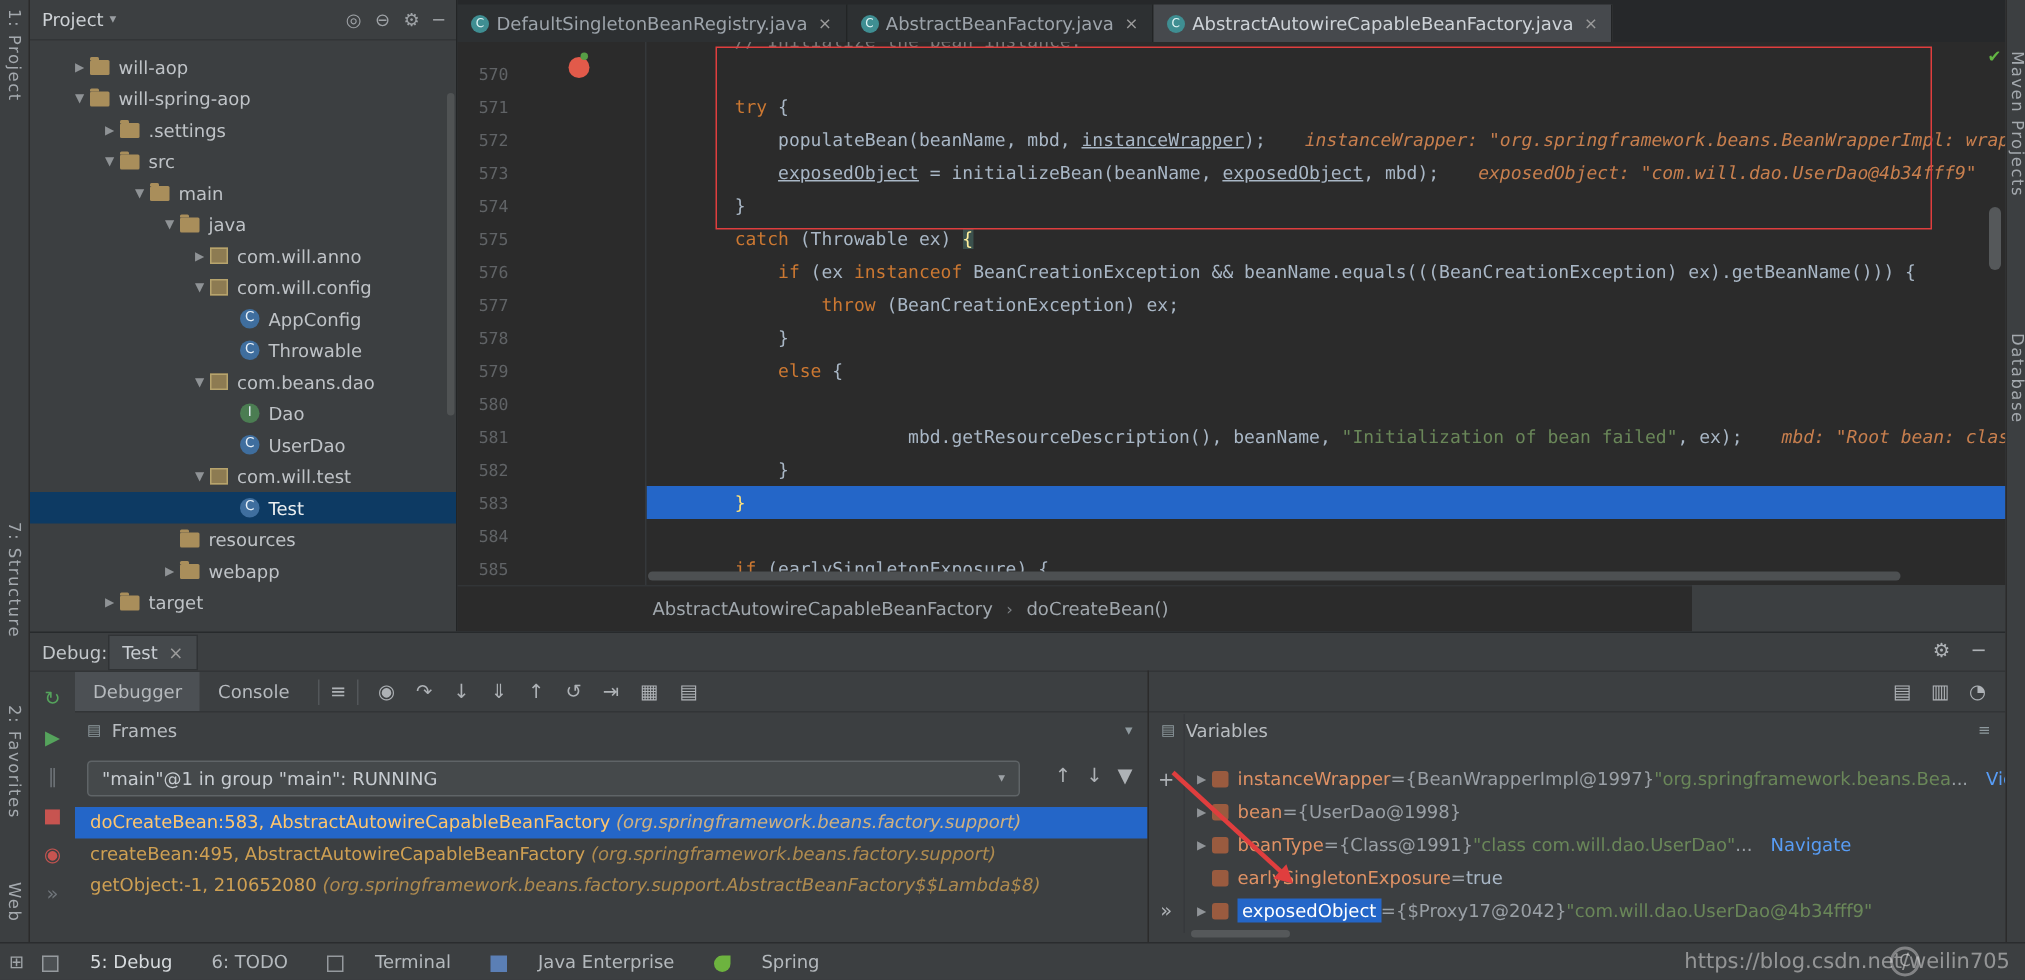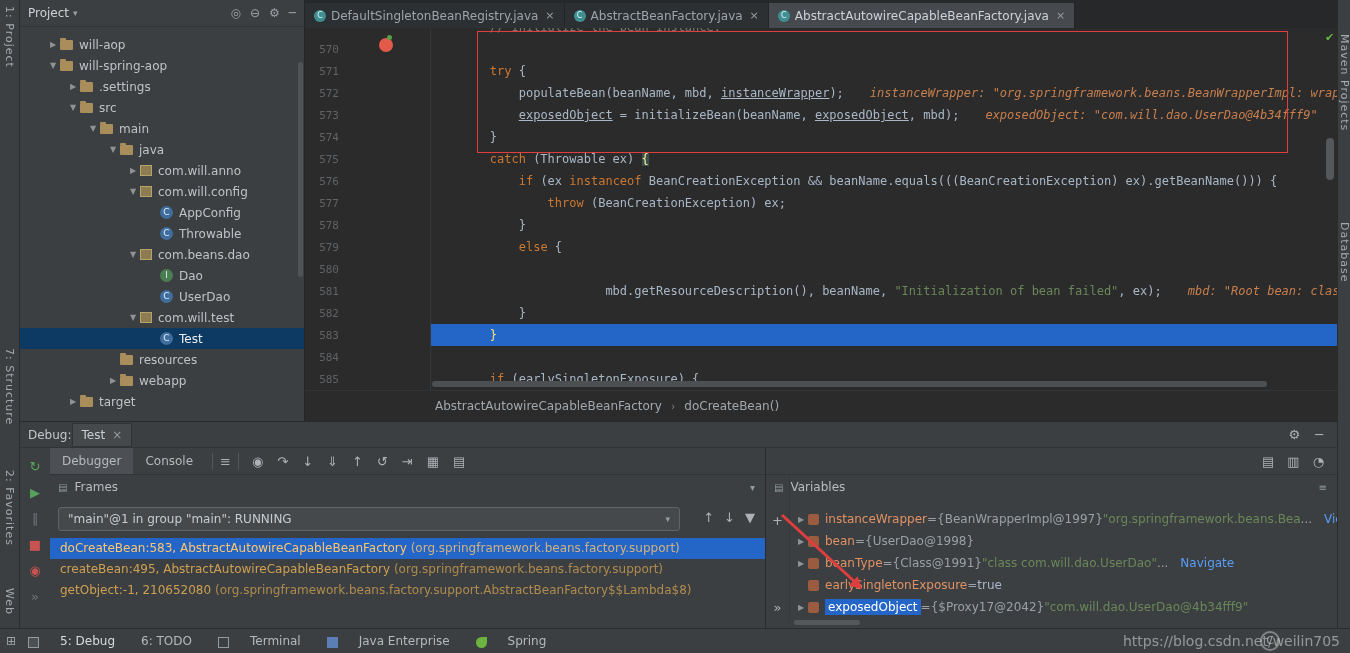--- a/index.html
+++ b/index.html
@@ -58,21 +58,21 @@
   .code-line.current .tok-p{color:#ffe27a}
   .hint{color:#c87f4e;font-style:italic;margin-left:26px}
   .tomato{position:absolute;left:74px;top:10px;width:14px;height:14px;border-radius:50%;background:#e25a4a;z-index:2}
   .tomato::before{content:"";position:absolute;left:8px;top:-3px;width:5px;height:5px;background:#579e46;border-radius:50%}
   .stripe{position:absolute;right:0;top:0;width:14px;bottom:0;z-index:3}
   .stripe-check{color:#62b543;font-size:11px;position:absolute;top:3px;left:2px}
   .stripe-thumb{position:absolute;left:3px;top:110px;width:8px;height:42px;background:#55585a;border-radius:4px}
   .hscroll{position:absolute;left:127px;right:70px;bottom:3px;height:6px;background:#4d5052;border-radius:3px;z-index:2}
 
   
-  .breadcrumbs{position:absolute;left:305px;top:390px;width:1032px;height:31px;background:#2b2b2b;border-top:1px solid #323537;display:flex;align-items:center;padding-left:130px;color:#a1a8ae}
+  .breadcrumbs{position:absolute;left:305px;top:390px;width:823px;height:31px;background:#2b2b2b;border-top:1px solid #323537;display:flex;align-items:center;padding-left:130px;color:#a1a8ae}
   .bc-sep{margin:0 9px;color:#7c8084;font-size:11px}
 
   
   .debug{position:absolute;left:20px;top:421px;width:1317px;height:207px;background:#3c3f41;border-top:1px solid #272a2c;overflow:hidden}
   .debug-header{height:25px;display:flex;align-items:center;padding-left:8px}
   .debug-title{color:#c3c7cb;}
   .session-tab{background:#45494c;height:24px;display:flex;align-items:center;padding:0 9px;color:#c9ced3;border:1px solid #303335;border-bott om:none;cursor:pointer}
   .session-close{margin-left:7px;color:#9b9b9b;cursor:pointer}
   .debug-header-right{margin-left:auto;display:flex;gap:15px;padding-right:14px}
   .dbg-ico{color:#aeb2b6;cursor:pointer;font-size:13px;line-height:1}
@@ -87,21 +87,21 @@
   .rail{position:absolute;left:0;top:25px;bottom:0;width:30px;border-top:1px solid #323537;display:flex;flex-direction:column;align-items:center;padding-top:12px;gap:13px}
   .frames{position:absolute;left:30px;top:54px;width:715px;bottom:0}
   .panel-head{height:22px;display:flex;align-items:center;gap:7px;color:#b9bdc1;padding-left:8px}
   .ph-i{color:#8f9a9f;font-size:10px}
   .head-right{margin-left:auto;padding-right:10px;color:#8f9a9f;font-size:10px;cursor:pointer}
   .thread-combo{position:absolute;left:8px;top:31px;right:85px;height:24px;background:#45494b;border:1px solid #5f6467;border-radius:3px;display:flex;align-items:center;padding:0 9px;color:#c7ccd1;cursor:pointer;white-space:nowrap;overflow:hidden}
   .combo-arrow{margin-left:auto;color:#9ca1a5;font-size:9px}
   .thread-icons{position:absolute;right:10px;top:35px;display:flex;gap:10px}
   .frame-rows{position:absolute;left:0;right:0;top:62px}
   .frame-row{height:21px;line-height:21px;padding-left:10px;white-space:nowrap;overflow:hidden;cursor:pointer;color:#cfa053}
-  .frame-pkg{opacity:.78}
+  .frame-pkg{font-style:italic;opacity:.78}
   .frame-row.selected{background:#2466c8;color:#ffc66d}
   .vsplit{position:absolute;left:745px;top:25px;bottom:0;width:1px;background:#2b2b2b}
   .variables{position:absolute;left:746px;top:54px;right:0;bottom:0}
   .var-rail{position:absolute;left:0;top:0;bottom:6px;width:24px;border-right:1px solid #36393c;display:flex;flex-direction:column;align-items:center;justify-content:space-between;padding:38px 0 8px}
   .var-rows{position:absolute;left:24px;top:32px;right:0}
   .var-row{height:22px;display:flex;align-items:center;white-space:nowrap;overflow:hidden;cursor:pointer;padding-left:4px}
   .var-arrow{width:14px;font-size:8px;color:#909498;text-align:center;flex:none}
   .var-ico{width:11px;height:11px;background:#9a5b3f;border-radius:2px;margin-right:6px;flex:none}
   .var-name{color:#e09265}
   .var-name.sel{background:#2466c8;color:#fff;padding:1px 3px}

